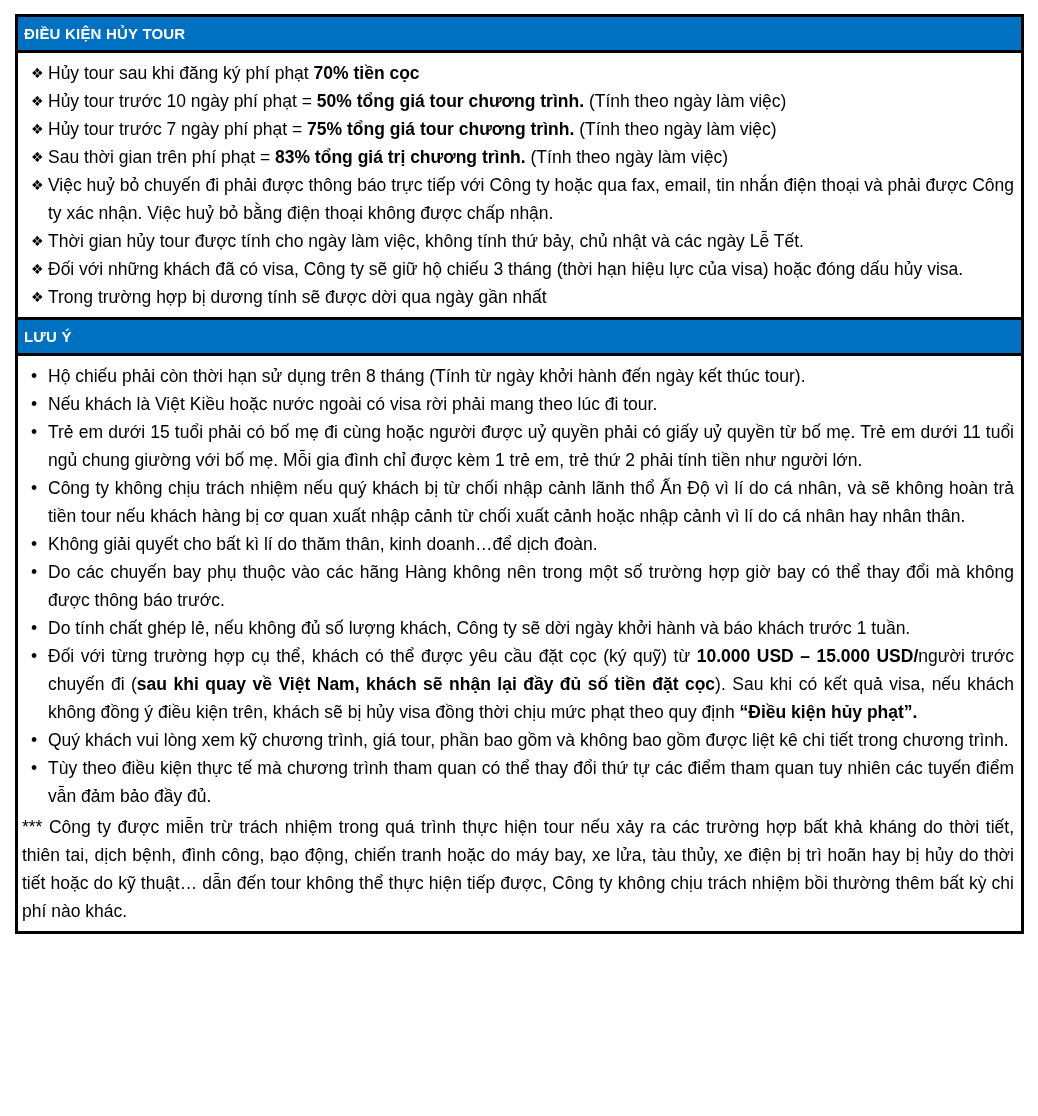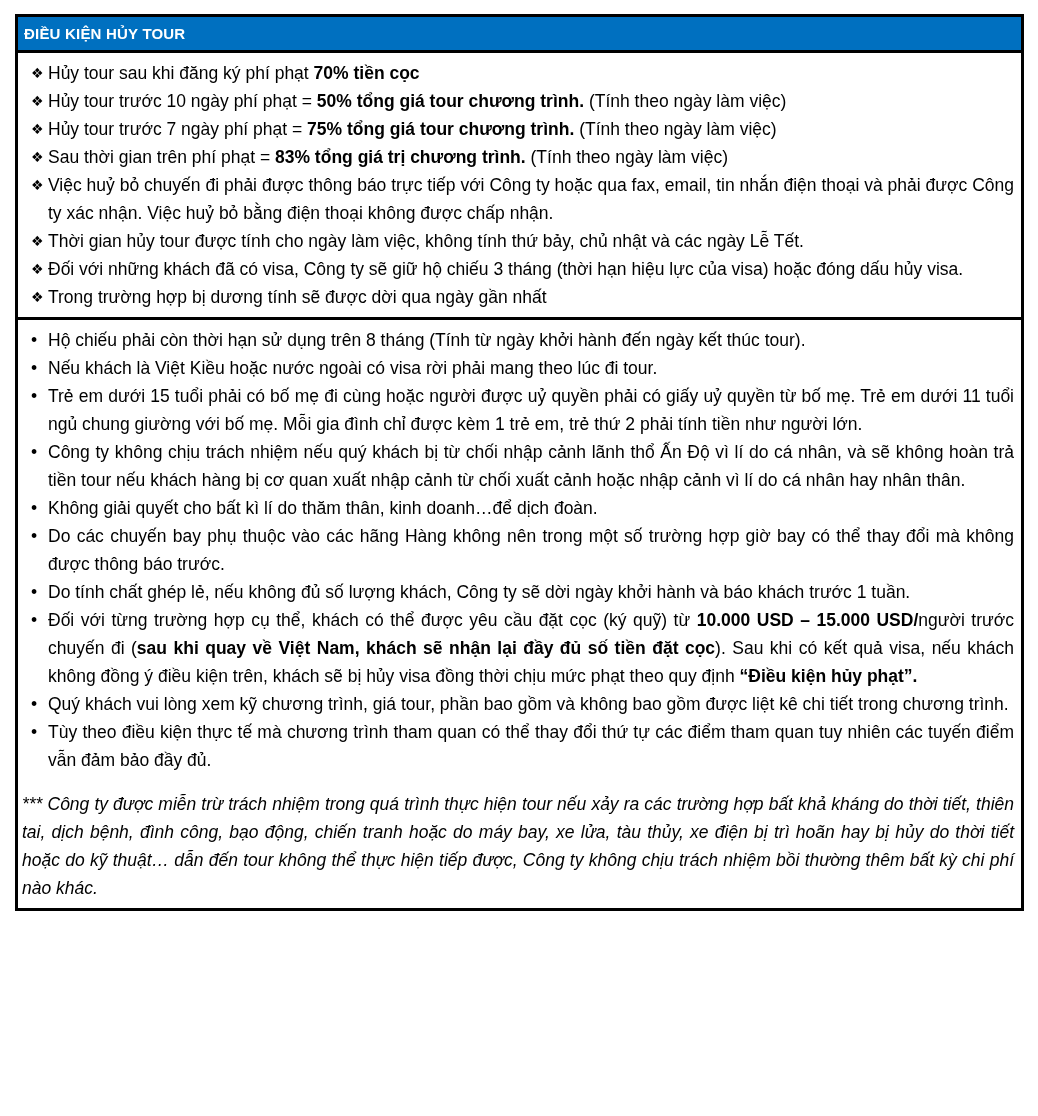--- a/index.html
+++ b/index.html
@@ -48,23 +48,22 @@
     text-align:left;
   }
   .li .bullet.diamond{
     font-size:14px;
   }
   .li .txt{
     flex:1 1 auto;
   }
   .b{font-weight:700;}
   .disclaimer{
-    font-style:italic;
     text-align:justify;
-    margin-top:16px;
+    margin-top:3px;
     line-height:28px;
   }
 </style>
 </head>
 <body>
 
 <div class="doc">
 
   <div class="block section-header">ĐIỀU KIỆN HỦY TOUR</div>
 
@@ -96,20 +95,21 @@
       <div class="li">
         <span class="bullet diamond">❖</span>
         <span class="txt"><span>Đối với những khách đã có visa, Công ty sẽ giữ hộ chiếu 3 tháng (thời hạn hiệu lực của visa) hoặc đóng dấu hủy visa.</span></span>
       </div>
       <div class="li">
         <span class="bullet diamond">❖</span>
         <span class="txt"><span>Trong trường hợp bị dương tính sẽ được dời qua ngày gần nhất</span></span>
       </div>
     </div>
 
+  <div class="block section-header">LƯU Ý</div>
 
   <div class="block cell">
     <div>
         <div class="li">
           <span class="bullet">•</span>
           <span class="txt"><span>Hộ chiếu phải còn thời hạn sử dụng trên 8 tháng (Tính từ ngày khởi hành đến ngày kết thúc tour).</span></span>
         </div>
         <div class="li">
           <span class="bullet">•</span>
           <span class="txt"><span>Nếu khách là Việt Kiều hoặc nước ngoài có visa rời phải mang theo lúc đi tour.</span></span>

